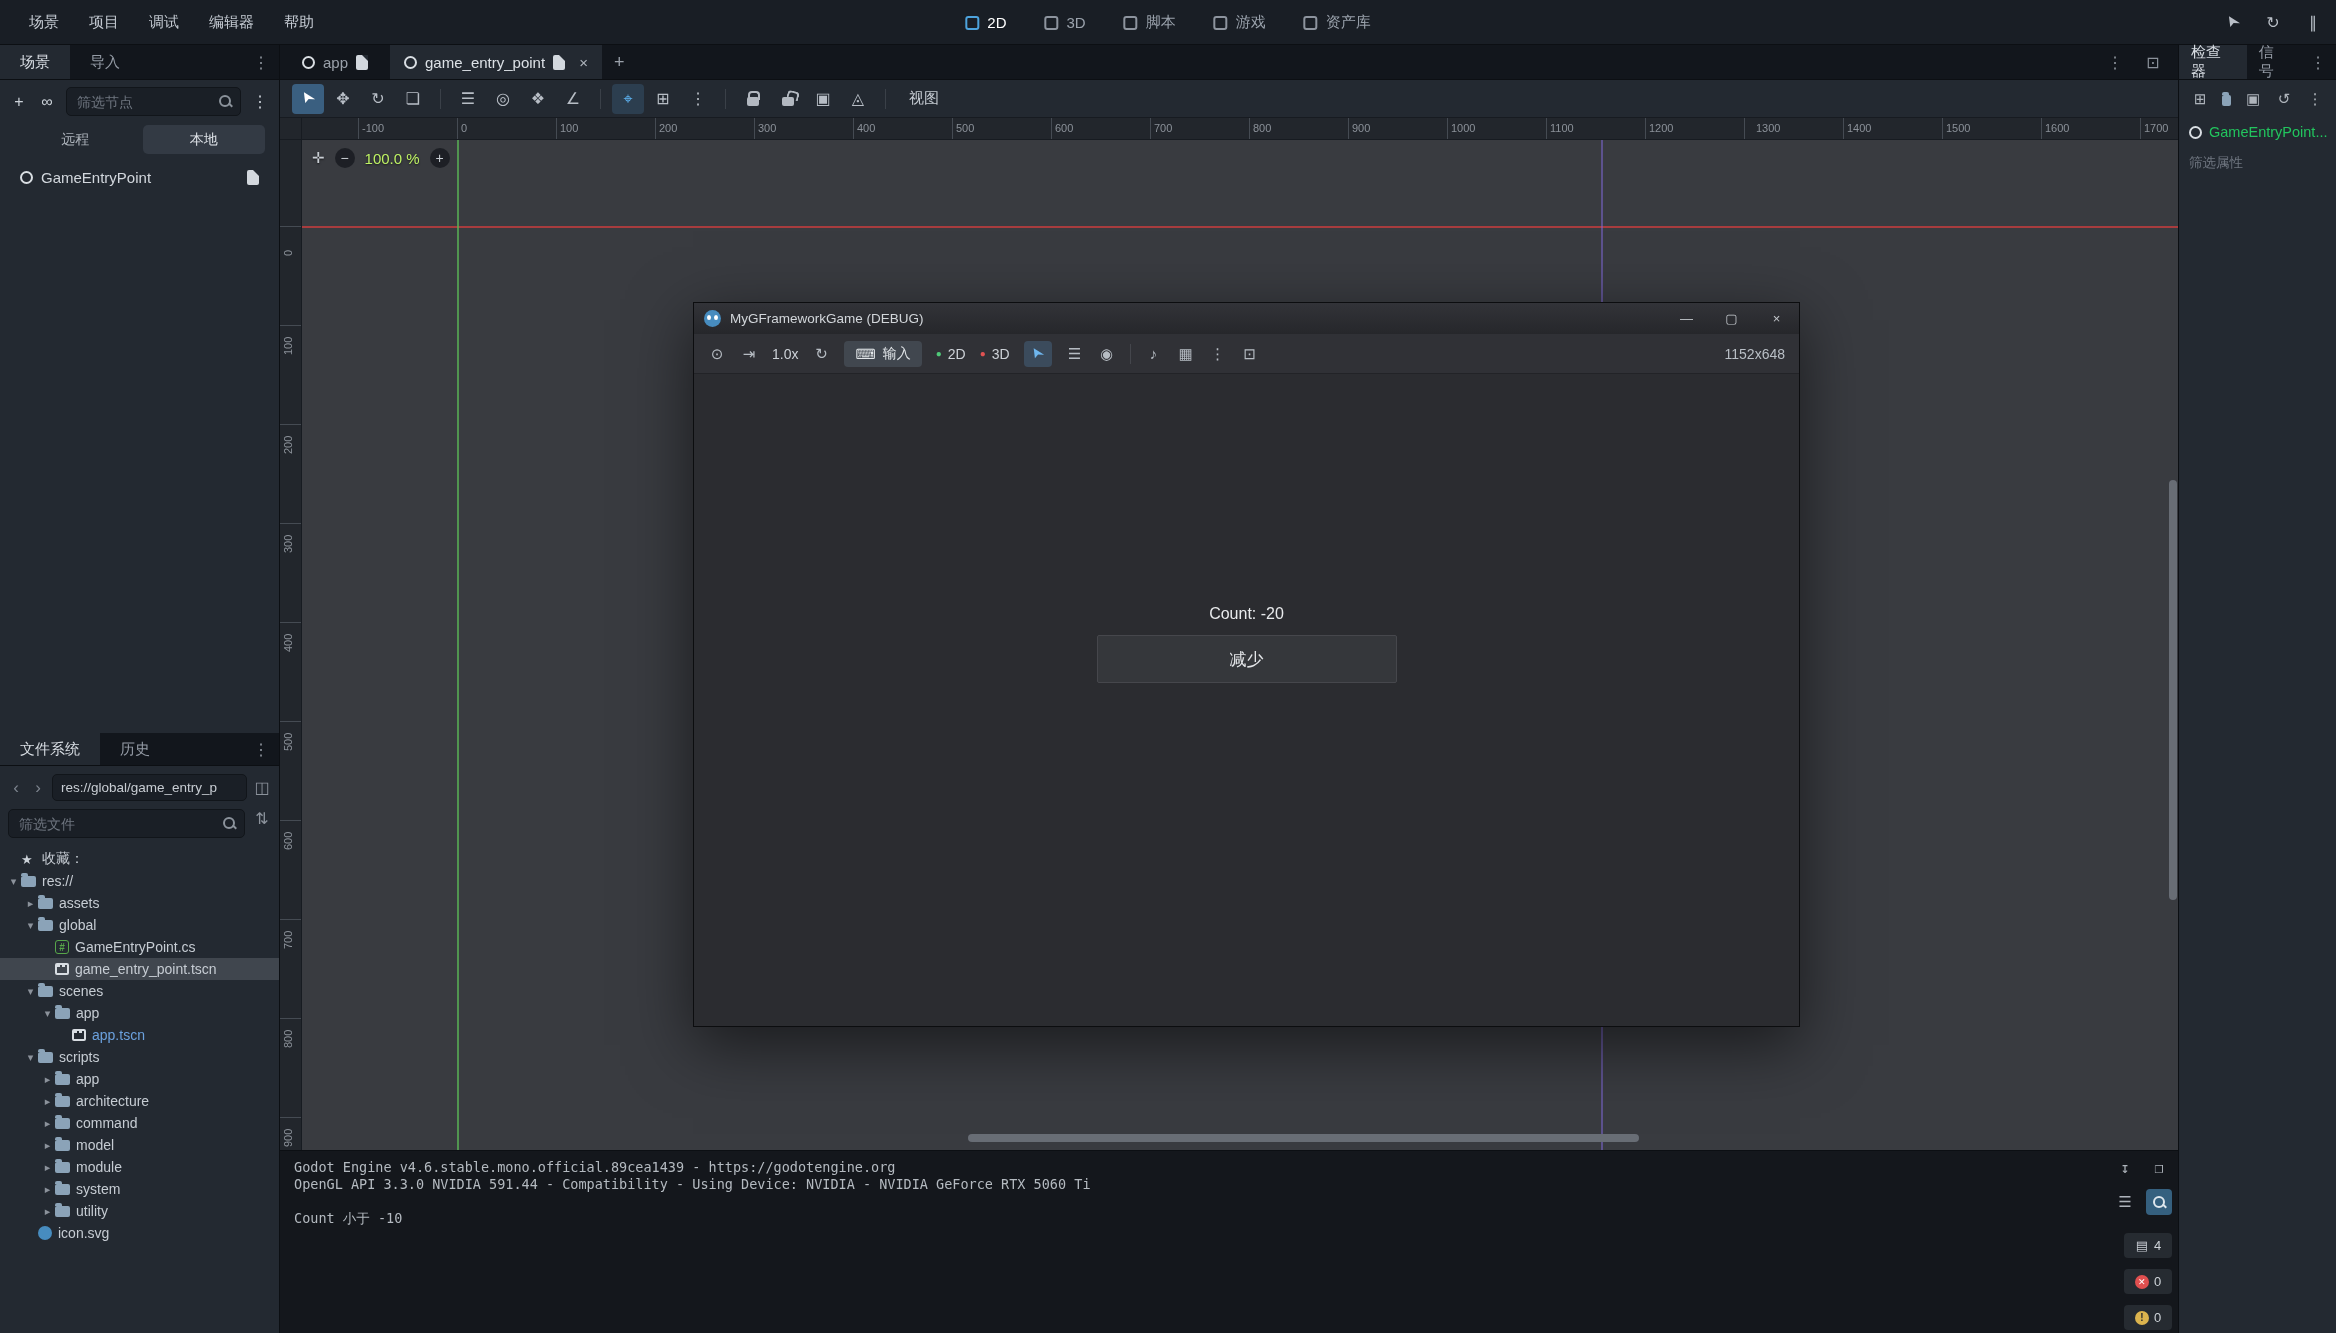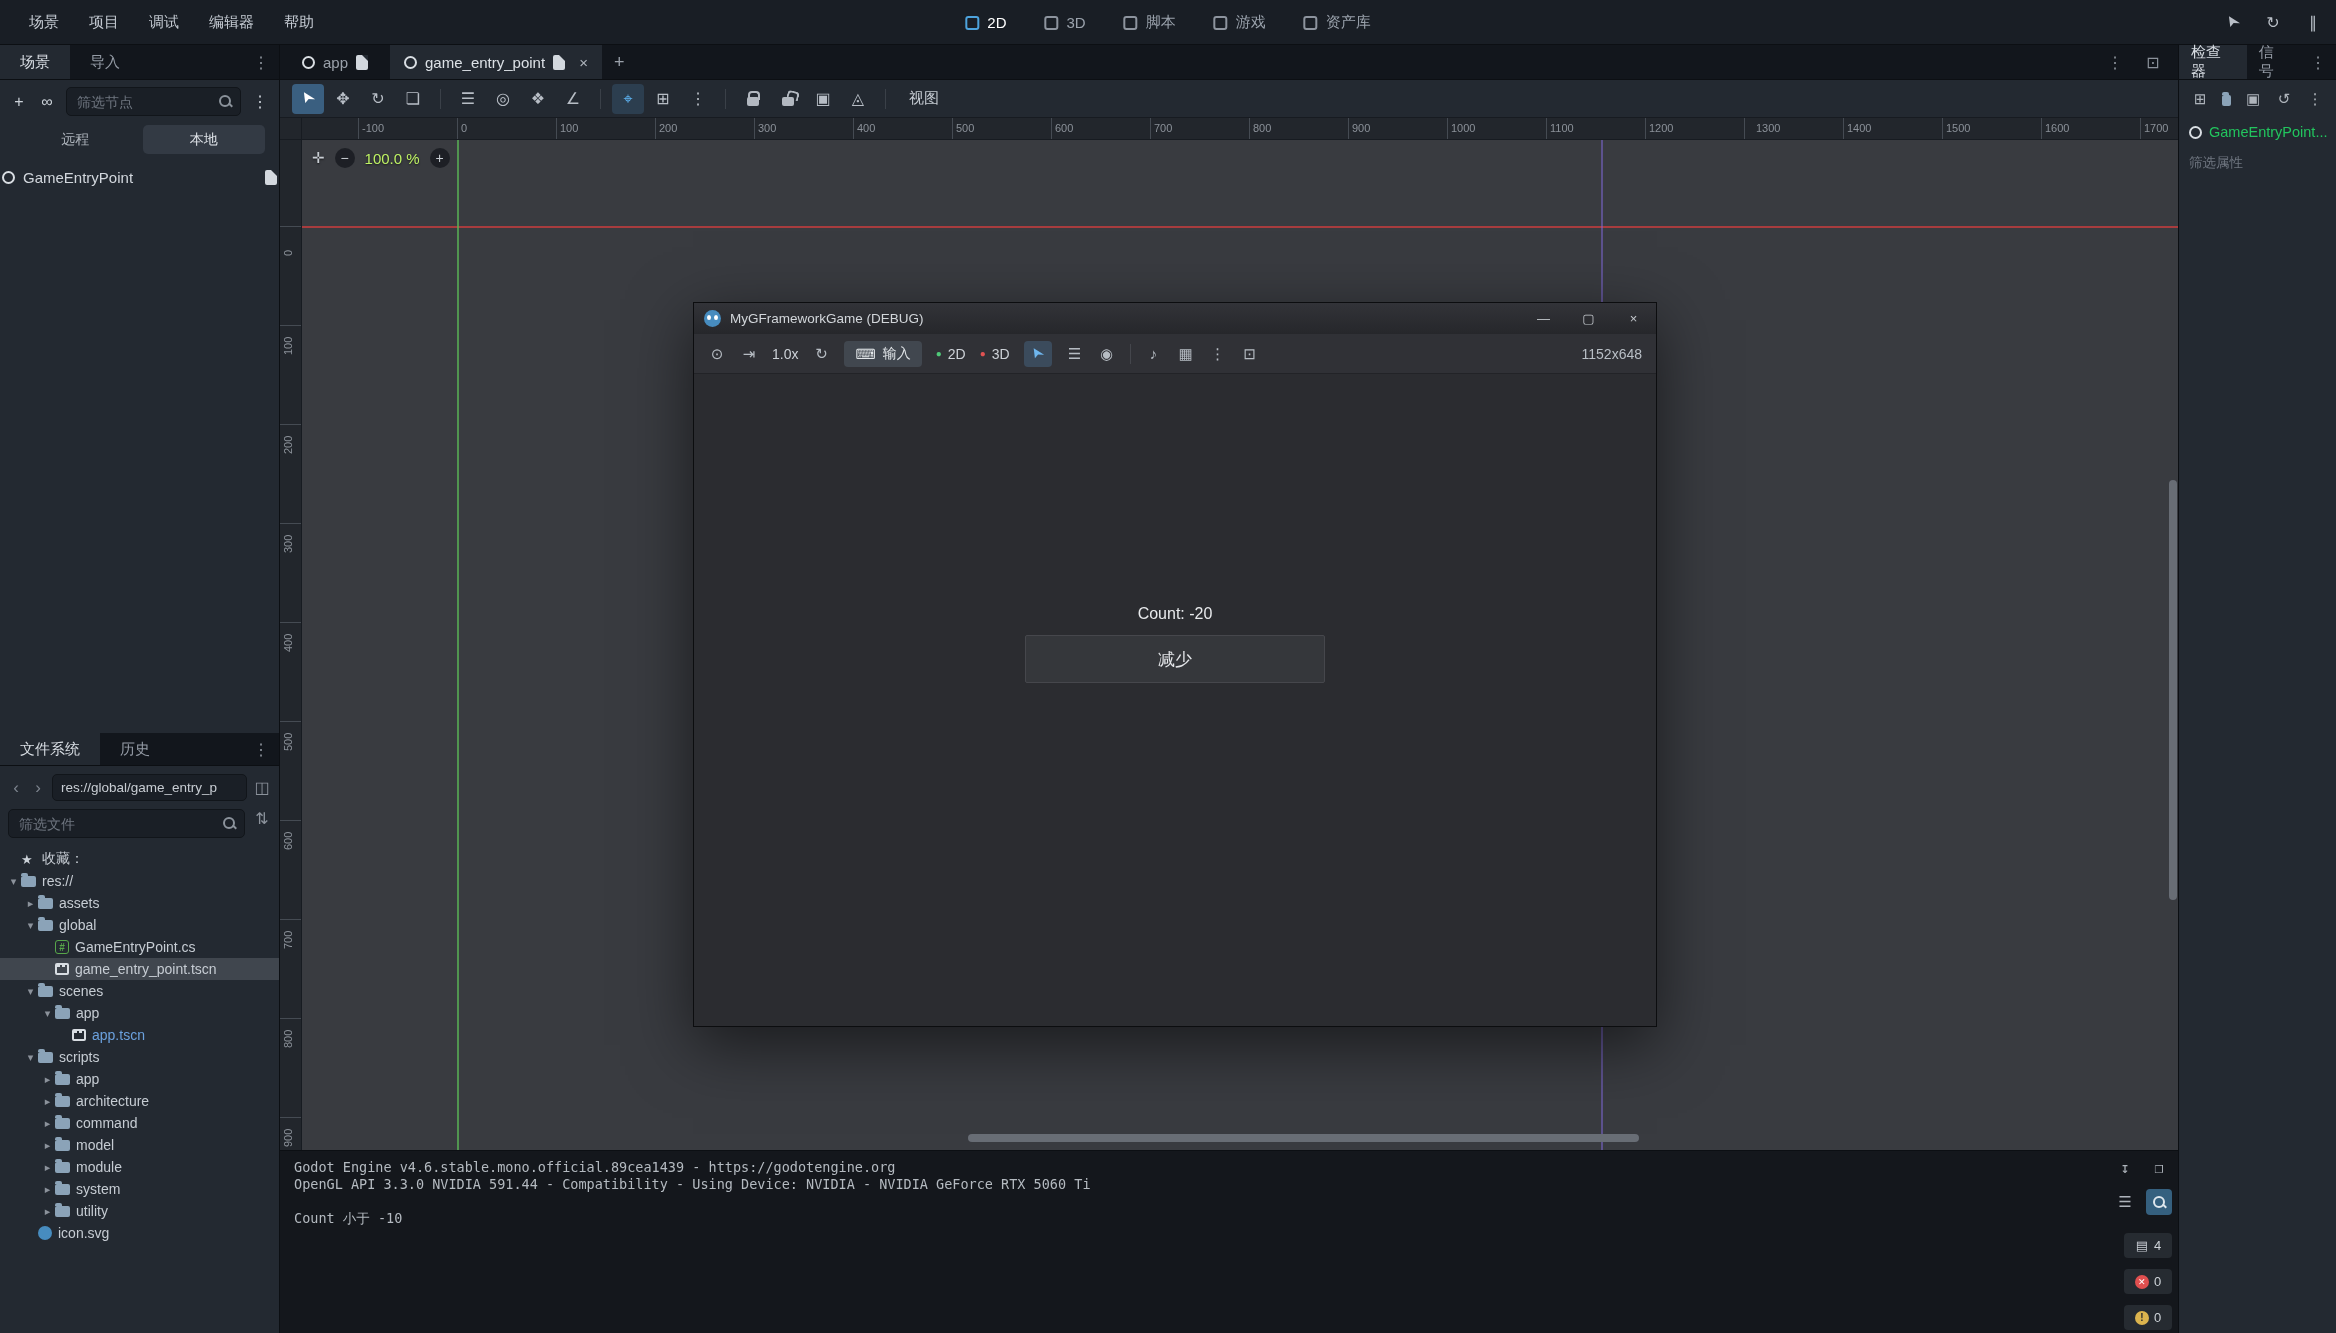--- a/index.html
+++ b/index.html
@@ -56,21 +56,21 @@
   
   .scene-dock{position:absolute;left:0;top:80px;width:280px;height:653px;background:#232931;border-right:1px solid #0c0f13}
   .sd-toolbar{display:flex;align-items:center;gap:10px;padding:7px 10px}
   .filter-wrap{position:relative;flex:1;display:flex;align-items:center}
   .filter-input{width:100%;height:29px;background:#1a1f26;border:1px solid #11151a;border-radius:5px;color:#c8cdd3;font-size:14px;padding:0 28px 0 10px;font-family:"Liberation Sans",sans-serif}
   .filter-input::placeholder{color:#6f7680}
   .filter-wrap .icon-search{position:absolute;right:8px}
   .rl-row{display:flex;gap:6px;padding:2px 14px 8px}
   .rl-btn{flex:1;height:29px;display:flex;align-items:center;justify-content:center;font-size:14px;color:#aab0b8;border-radius:5px}
   .rl-btn.active{background:#333a44;color:#dfe3e8}
-  .tree-row{display:flex;align-items:center;gap:8px;height:30px;padding:0 2px;font-size:15px;color:#d2d7dd}
+  .tree-row{display:flex;align-items:center;gap:8px;height:30px;padding:0 20px;font-size:15px;color:#d2d7dd}
   .tree-row .spacer{flex:1}
 
   
   .fs-dock{position:absolute;left:0;top:733px;width:280px;height:600px;background:#232931;border-right:1px solid #0c0f13}
   .fs-tabs{height:33px;background:#12161c;display:flex;align-items:stretch;border-bottom:1px solid #0c0f13}
   .fs-body{padding:6px 0}
   .nav-row{display:flex;align-items:center;gap:6px;padding:2px 8px}
   .nav-arrow{color:#7d848e;font-size:17px;width:18px;text-align:center}
   .path-box{flex:1;height:27px;background:#1a1f26;border:1px solid #11151a;border-radius:5px;color:#c8cdd3;font-size:13.5px;padding:0 8px;font-family:"Liberation Sans",sans-serif}
   .filter-row{display:flex;align-items:flex-start;gap:8px;padding:6px 8px 4px}
@@ -109,21 +109,21 @@
   .axis-y{position:absolute;top:0;bottom:0;left:155px;width:2px;background:rgba(90,180,85,.75)}
   .guide-v{position:absolute;top:0;bottom:0;left:1299px;width:2px;background:rgba(130,105,220,.5)}
   .zoom-overlay{position:absolute;left:10px;top:8px;display:flex;align-items:center;gap:10px;z-index:3}
   .zoom-overlay .zbtn{width:20px;height:20px;border-radius:50%;background:rgba(20,23,28,.75);color:#c9ced4;display:flex;align-items:center;justify-content:center;font-size:14px}
   .zoom-label{font-size:15px;color:#bef264;text-shadow:0 1px 2px rgba(0,0,0,.6)}
   .zicon{color:#c9ced4;font-size:15px;text-shadow:0 1px 2px rgba(0,0,0,.6)}
   .vscroll{position:absolute;right:1px;top:400px;width:8px;height:420px;background:#686d75;border-radius:4px}
   .hscroll{position:absolute;left:666px;bottom:8px;width:671px;height:8px;background:#686d75;border-radius:4px}
 
   
-  .game-window{position:absolute;left:693px;top:302px;width:964px;height:725px;background:#15803d;border:1px solid #0c0d0f;box-shadow:0 18px 60px rgba(0,0,0,.55);z-index:10}
+  .game-window{position:absolute;left:693px;top:302px;width:1107px;height:725px;background:#15803d;border:1px solid #0c0d0f;box-shadow:0 18px 60px rgba(0,0,0,.55);z-index:10}
   .gw-titlebar{height:31px;background:linear-gradient(#323338,#26272b);display:flex;align-items:center;gap:9px;padding-left:10px}
   .gw-title{font-size:13.5px;color:#d2d6da}
   .gw-controls{margin-left:auto;display:flex;align-items:stretch;height:100%}
   .gw-controls span{width:45px;display:flex;align-items:center;justify-content:center;color:#c3c7cc;font-size:13px}
   .gw-toolbar{height:40px;background:#303136;border-bottom:1px solid #222327;display:flex;align-items:center;gap:14px;padding:0 14px;color:#b6bcc3;font-size:15px}
   .gw-zoom{font-size:14px;color:#ccd1d7}
   .gw-btn{display:flex;gap:7px;align-items:center;background:#41474f;border-radius:4px;padding:4px 11px;font-size:14px;color:#e3e7ea}
   .chip{display:flex;gap:6px;align-items:center;font-size:14px;color:#ccd1d7}
   .chip .dot{font-size:10px}
   .gw-cursor{width:28px;height:26px;border-radius:4px;background:#3b4b5c;color:#6fb7ef;display:flex;align-items:center;justify-content:center}

